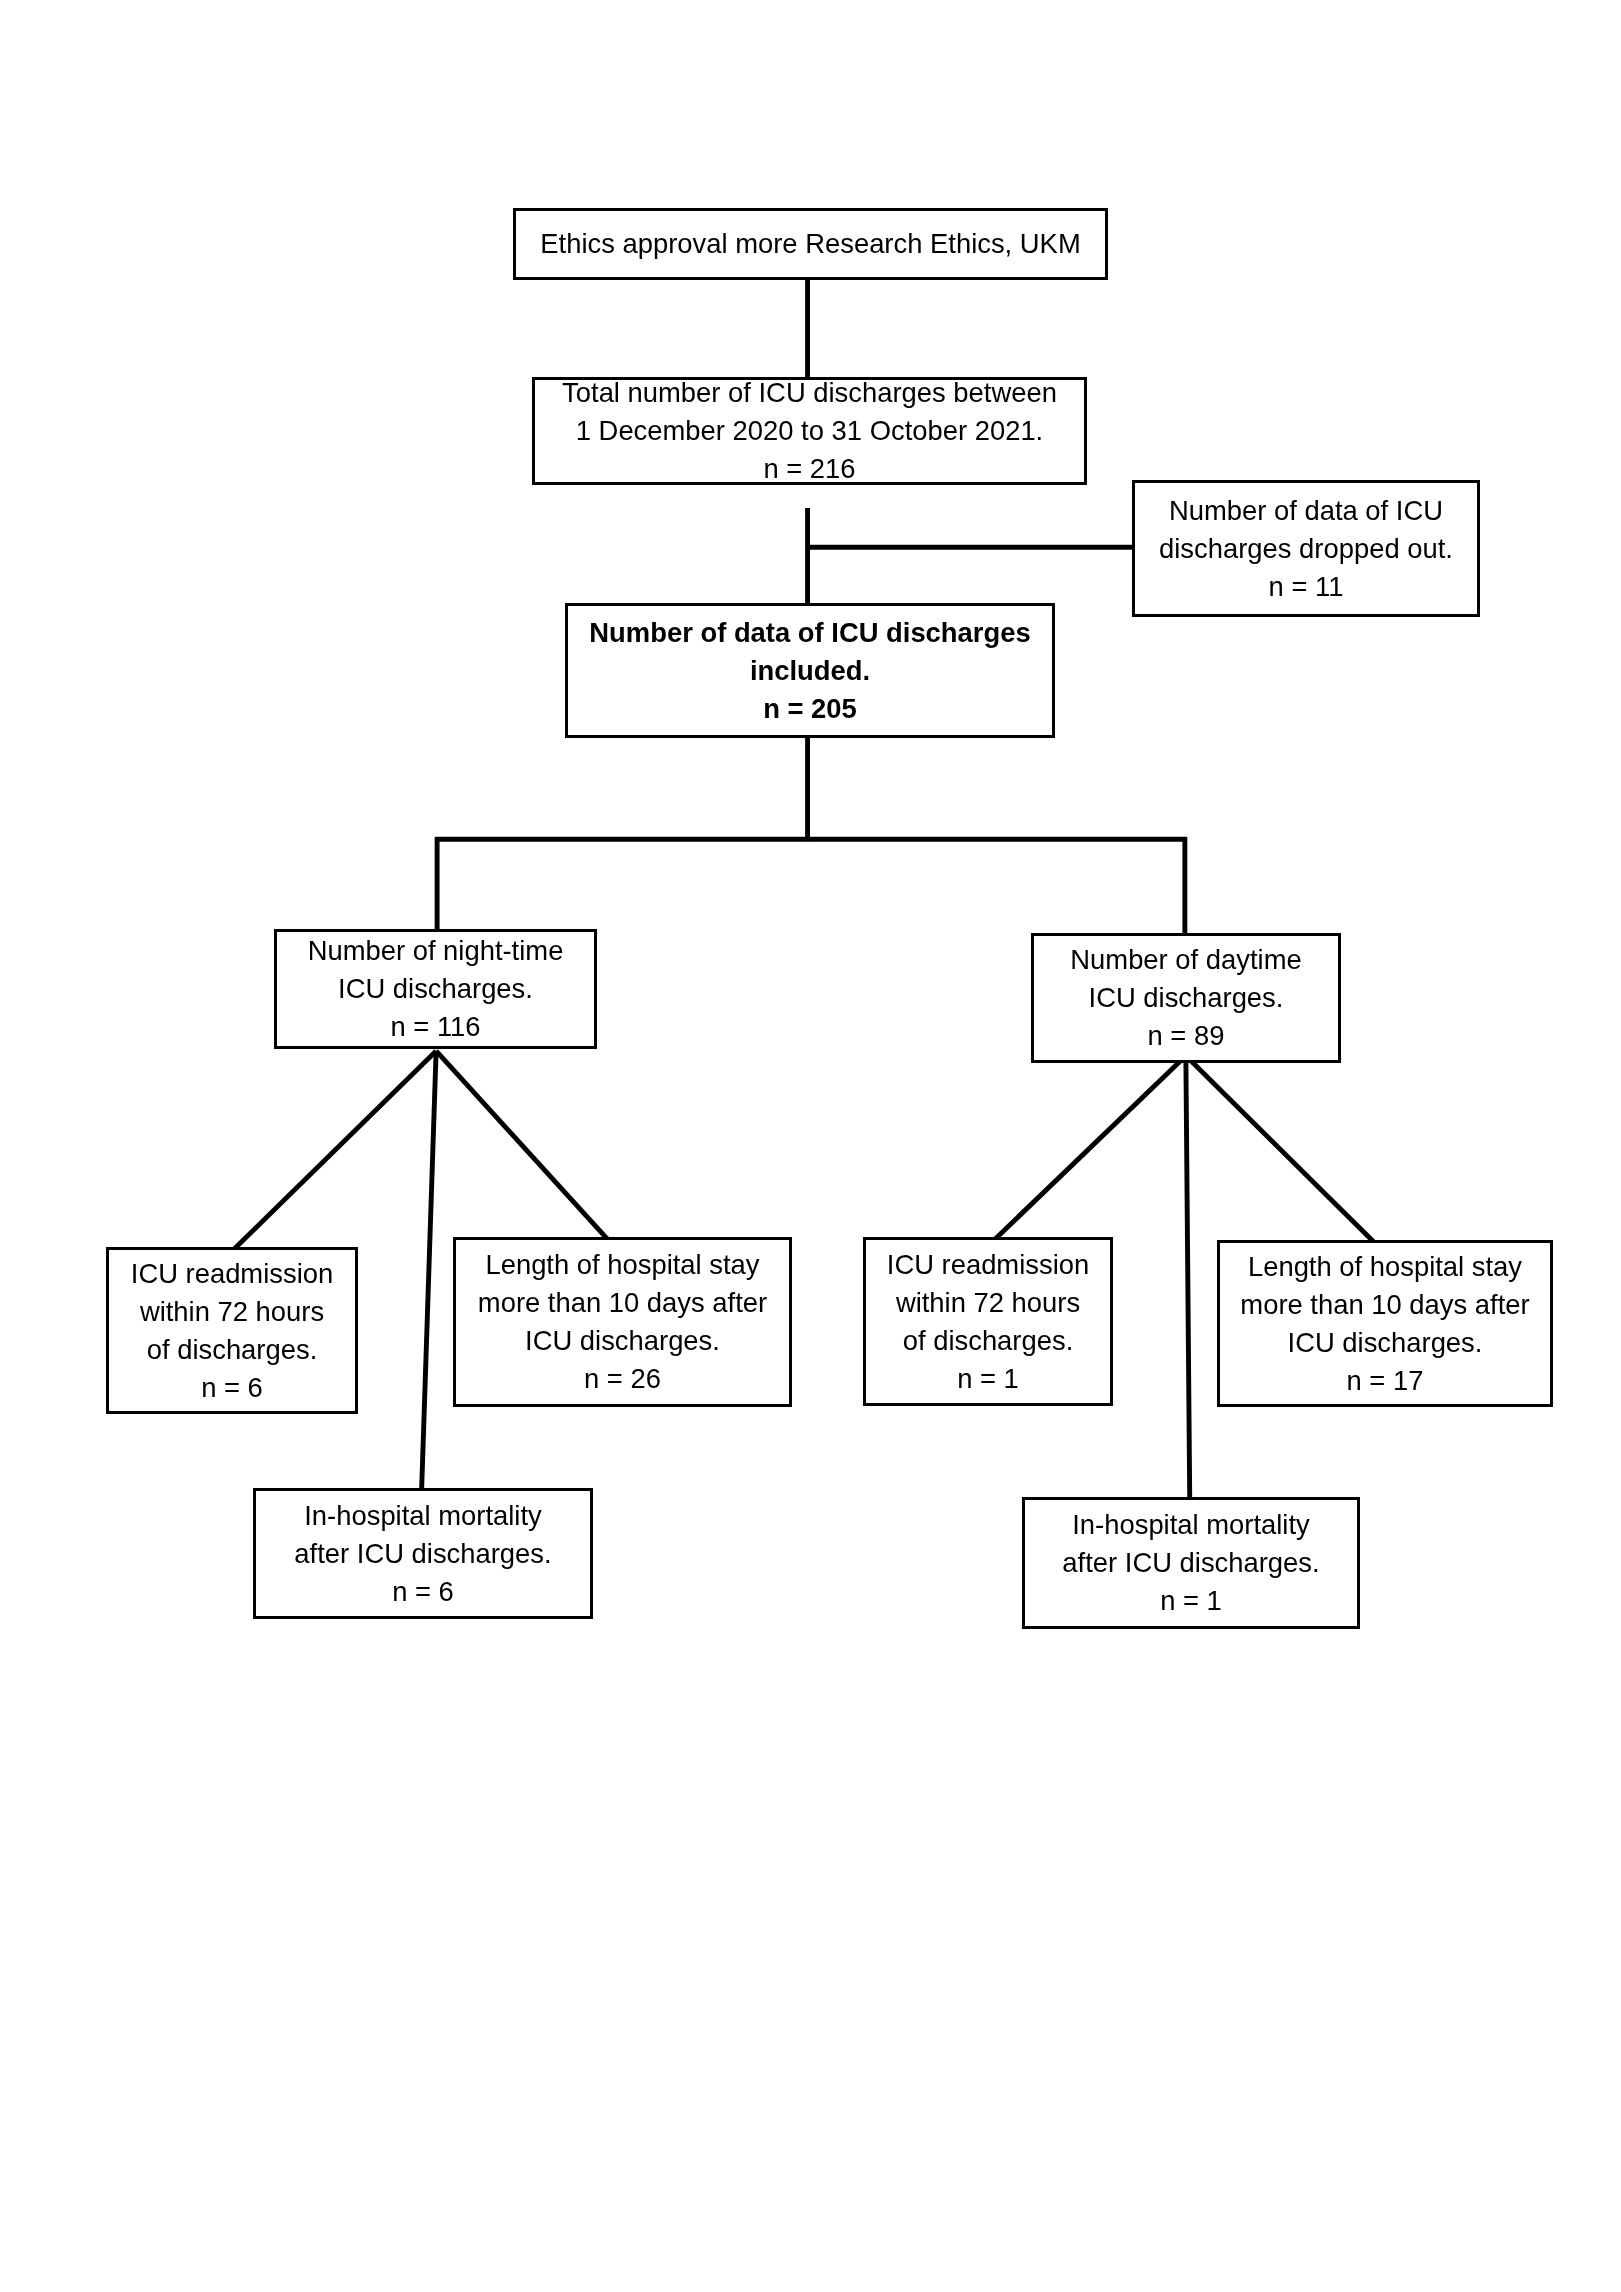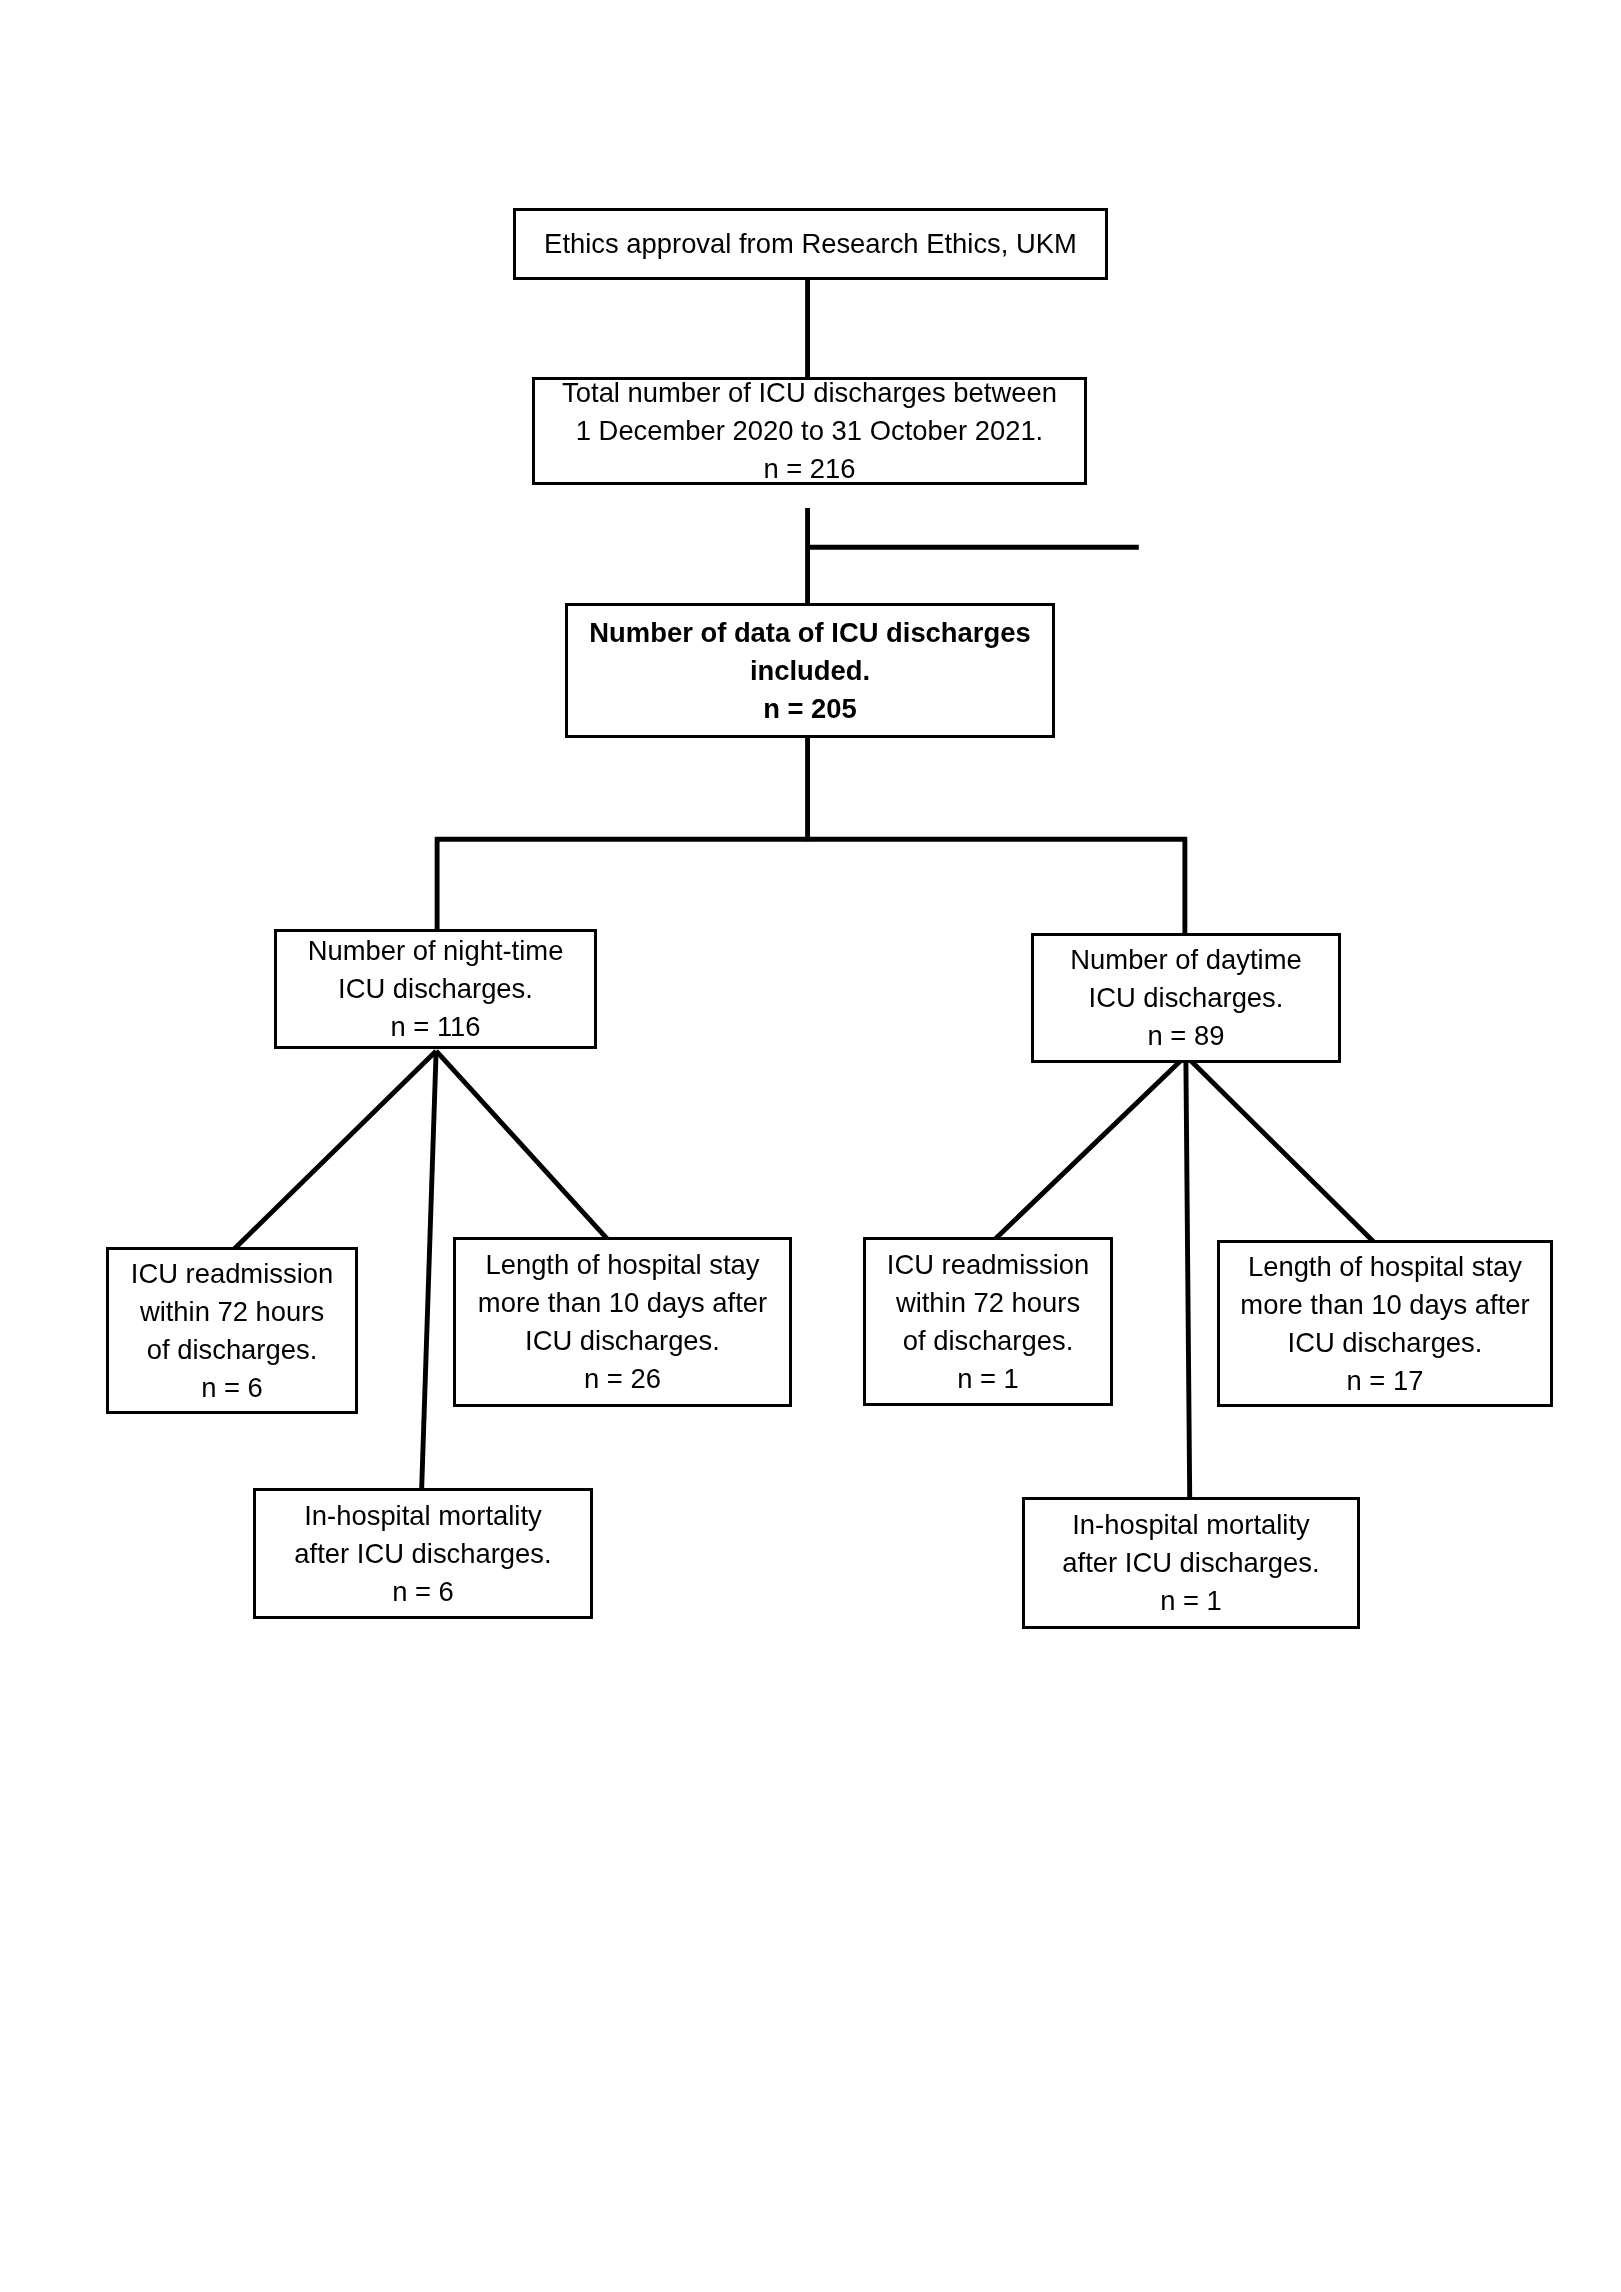--- a/index.html
+++ b/index.html
@@ -66,26 +66,29 @@
 
     <line x1="445" y1="1072" x2="233" y2="1280"></line>
     <line x1="445" y1="1072" x2="430" y2="1526"></line>
     <line x1="445" y1="1072" x2="627" y2="1272"></line>
 
     <line x1="1210" y1="1077" x2="1007" y2="1272"></line>
     <line x1="1210" y1="1077" x2="1214" y2="1535"></line>
     <line x1="1210" y1="1077" x2="1410" y2="1275"></line>
   </svg>
 
-  <div class="node" style="left:513px; top:208px; width:595px; height:72px;">Ethics approval from Research Ethics, UKM</div>
+  <div class="node" style="left:513px; top:208px; width:595px; height:72px;">Ethics approval more Research Ethics, UKM</div>
 
   <div class="node" style="left:532px; top:377px; width:555px; height:108px;">Total number of ICU discharges between
 1 December 2020 to 31 October 2021.
 n = 216</div>
 
+  <div class="node" style="left:1132px; top:480px; width:348px; height:137px;">Number of data of ICU
+discharges dropped out.
+n = 11</div>
 
   <div class="node" style="left:565px; top:603px; width:490px; height:135px;font-weight:bold;">Number of data of ICU discharges
 included.
 n = 205</div>
 
   <div class="node" style="left:274px; top:929px; width:323px; height:120px;">Number of night-time
 ICU discharges.
 n = 116</div>
 
   <div class="node" style="left:1031px; top:933px; width:310px; height:130px;">Number of daytime

